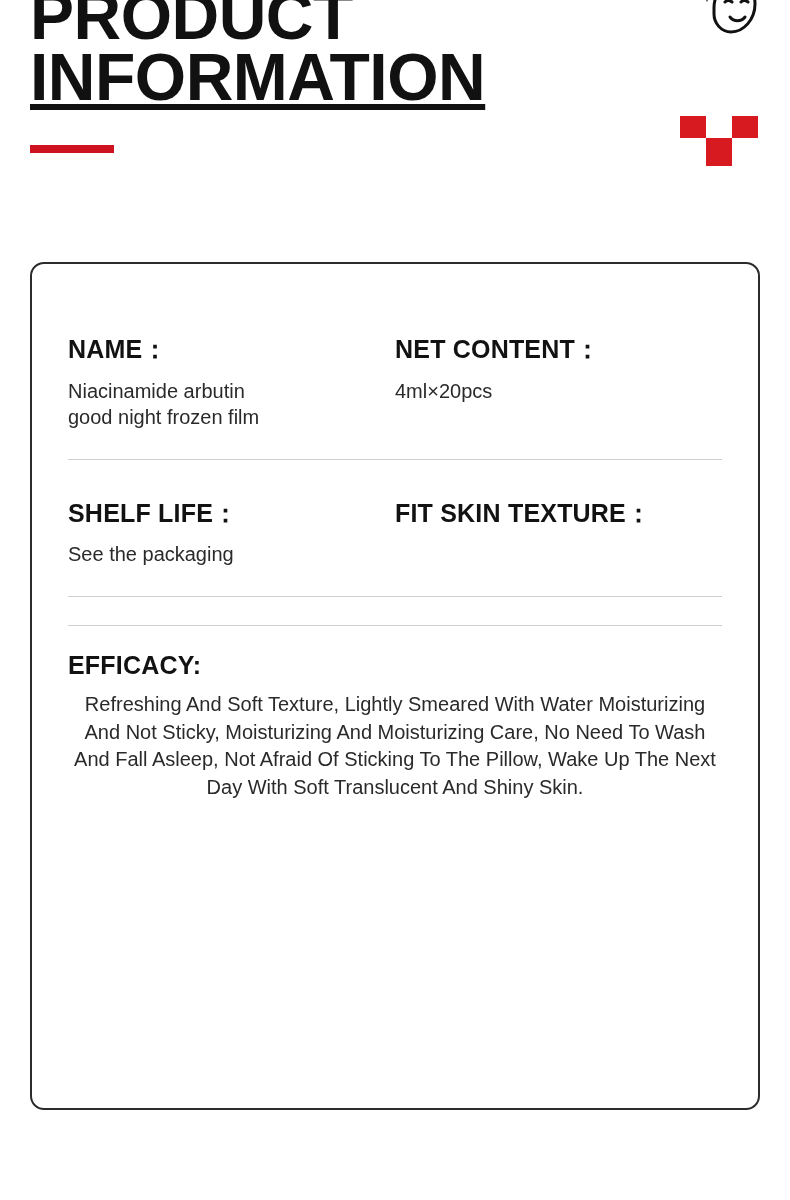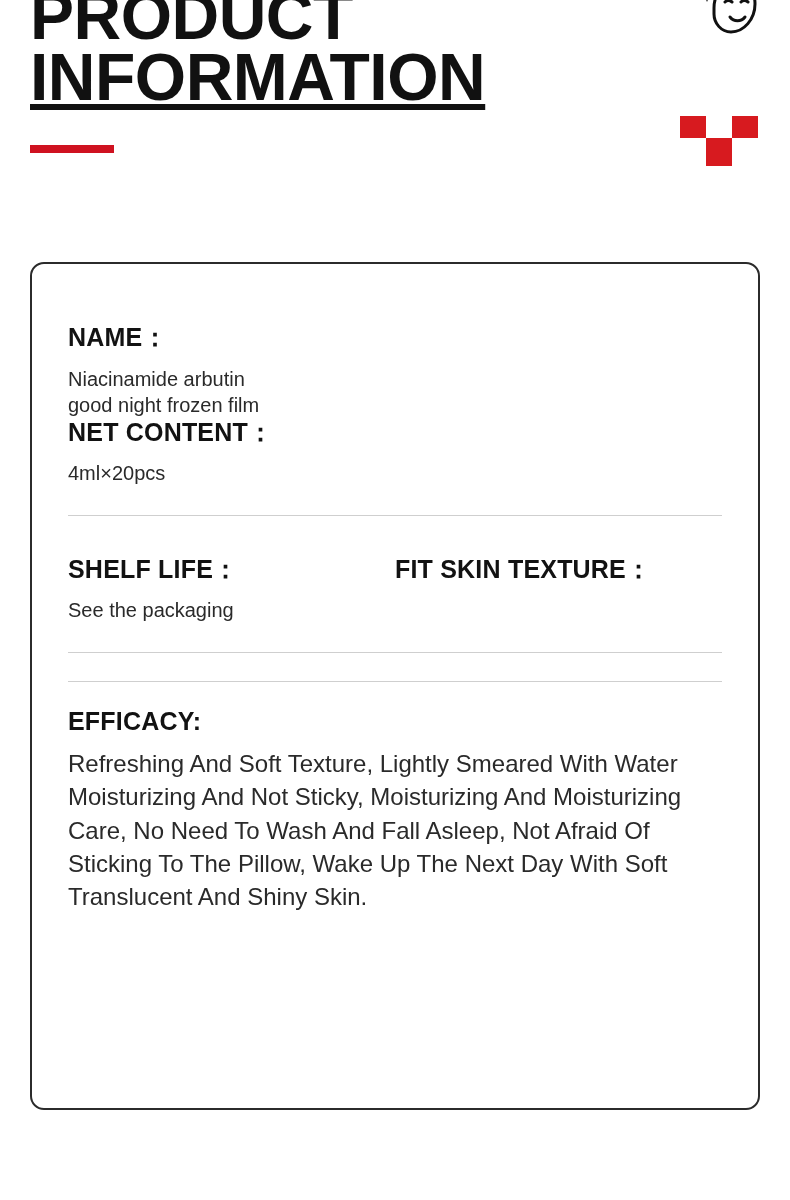--- a/index.html
+++ b/index.html
@@ -126,25 +126,26 @@
 
   .block .field-label {
     margin-bottom: 12px;
   }
   .block .field-value {
     font-size: 22px;
     line-height: 1.38;
   }
 
   .efficacy .field-value {
-    font-size: 24px;
+    font-size: 20px;
     line-height: 1.38;
-  }
-
-  .sect-gap-1 { margin-top: 4px; flex-direction: column; }
+    text-align: center;
+  }
+
+  .sect-gap-1 { margin-top: 16px; }
 </style>
 </head>
 <body>
 
 <div class="header">
 
   <div class="title-block">
     <div class="title-line line1">PRODUCT</div>
     <div class="title-line line2">INFORMATION</div>
   </div>

